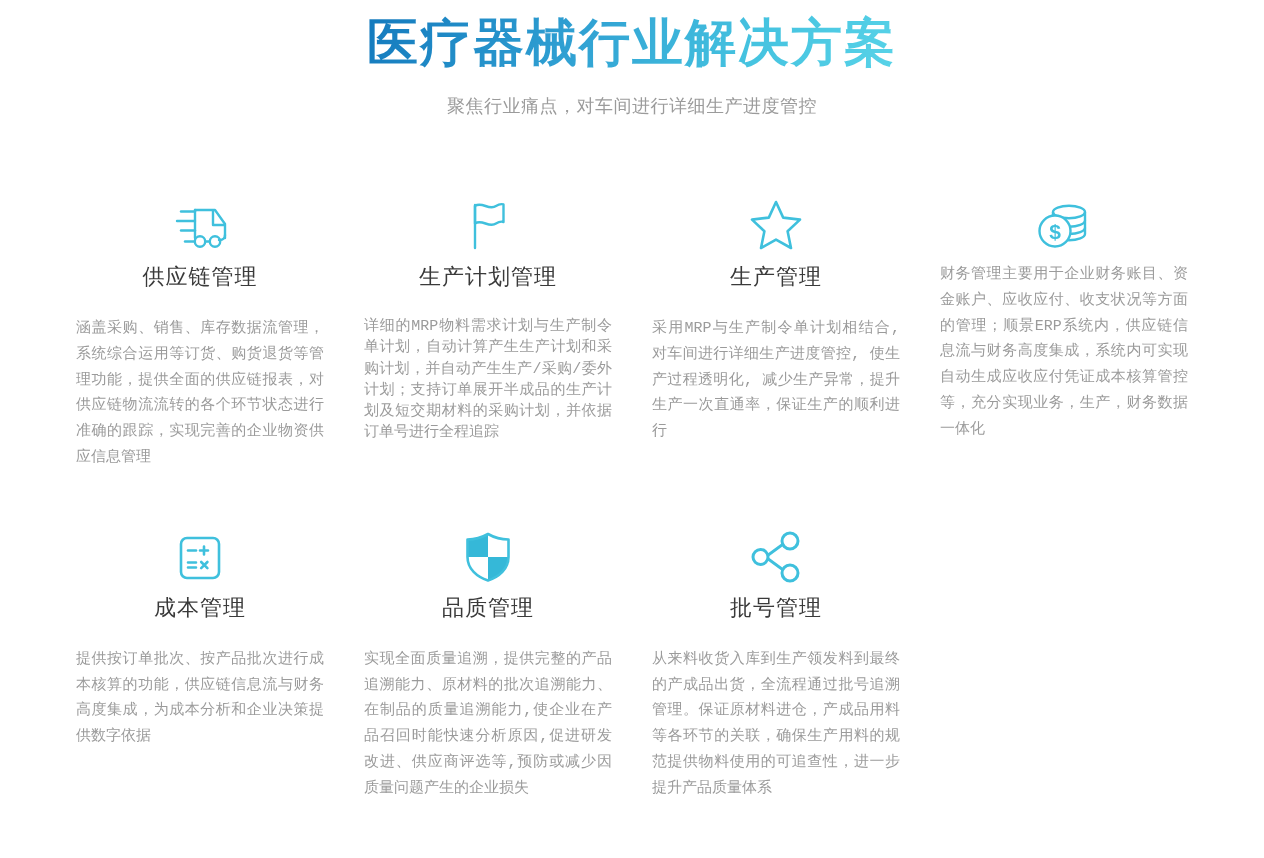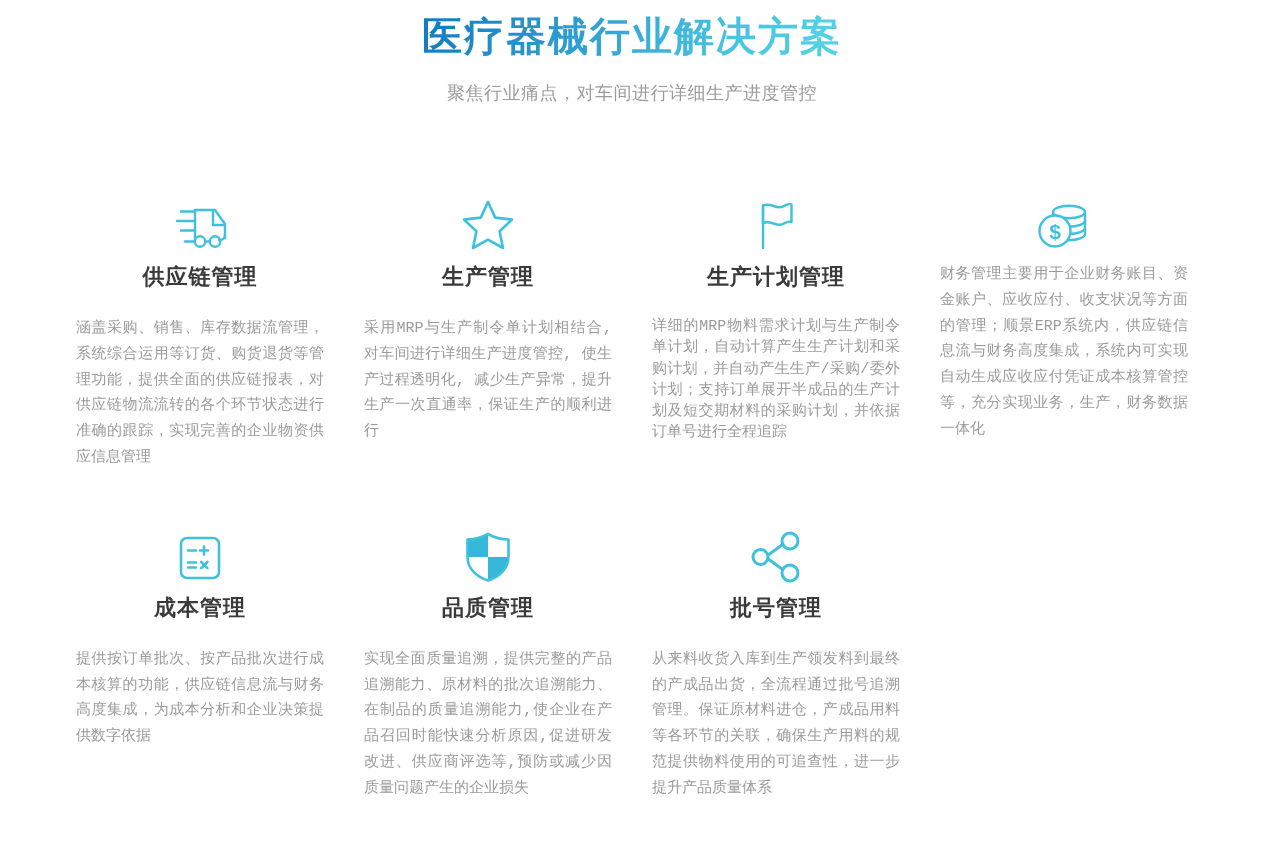--- a/index.html
+++ b/index.html
@@ -21,21 +21,21 @@
     height: 858px;
     background: #fff;
   }
 
   
   .header {
     text-align: center;
     padding-top: 12px;
   }
   .page-title {
-    font-size: 40px;
+    font-size: 51px;
     font-weight: 700;
     letter-spacing: 2px;
     line-height: 1.22;
     margin: 0;
     background: linear-gradient(115deg, #1379bd 0%, #2f9fd2 38%, #45c3e0 72%, #58d3e8 100%);
     -webkit-background-clip: text;
     background-clip: text;
     -webkit-text-fill-color: transparent;
     color: #2f9fd2;
     display: inline-block;
@@ -66,21 +66,21 @@
   .icon-wrap {
     height: 66px;
     display: flex;
     align-items: flex-end;
     justify-content: center;
     margin-bottom: 10px;
   }
   .card-title {
     text-align: center;
     font-size: 22px;
-    font-weight: 700;
+    font-weight: 400;
     color: #3a3a3a;
     letter-spacing: 1px;
     margin: 0 0 24px 0;
   }
   .card-desc {
     font-size: 15px;
     color: #9b9b9b;
     line-height: 1.72;
     text-align: justify;
     text-justify: inter-ideograph;
@@ -118,39 +118,39 @@
           <path d="M36.5 39.5 H40.5" stroke="#3fc0dd" stroke-width="2.4" stroke-linecap="round"></path>
           <path d="M12 9.5 H26" stroke="#3fc0dd" stroke-width="2.4" stroke-linecap="round"></path>
           <path d="M8 19 H26" stroke="#3fc0dd" stroke-width="2.4" stroke-linecap="round"></path>
           <path d="M12 28.5 H26" stroke="#3fc0dd" stroke-width="2.4" stroke-linecap="round"></path>
         </svg>
       </div>
       <h3 class="card-title">供应链管理</h3>
       <p class="card-desc">涵盖采购、销售、库存数据流管理，系统综合运用等订货、购货退货等管理功能，提供全面的供应链报表，对供应链物流流转的各个环节状态进行准确的跟踪，实现完善的企业物资供应信息管理</p>
     </div>
 
-    <div class="cell">
-      <div class="icon-wrap">
-        <svg class="ic" width="56" height="54" viewBox="0 0 56 54" fill="none">
-          <path d="M28 4 L35.2 19.6 L52 21.6 L39.6 33.2 L43 50 L28 41.6 L13 50 L16.4 33.2 L4 21.6 L20.8 19.6 Z" stroke="#3fc0dd" stroke-width="2.6" stroke-linejoin="round" fill="none"></path>
-        </svg>
-      </div>
-      <h3 class="card-title">生产管理</h3>
-      <p class="card-desc">采用MRP与生产制令单计划相结合, 对车间进行详细生产进度管控, 使生产过程透明化, 减少生产异常，提升生产一次直通率，保证生产的顺利进行</p>
-    </div>
-
     <div class="cell tight">
       <div class="icon-wrap">
         <svg class="ic" width="52" height="52" viewBox="0 0 52 52" fill="none">
           <path d="M13 5 V48" stroke="#3fc0dd" stroke-width="2.4" stroke-linecap="round"></path>
           <path d="M13 6 C20 1, 27 11, 34 6 C38 3.5, 40 4, 41.5 4.5 V22 C40 21.5, 38 21, 34 23.5 C27 28.5, 20 18.5, 13 23.5 Z" stroke="#3fc0dd" stroke-width="2.4" stroke-linejoin="round" fill="none"></path>
         </svg>
       </div>
       <h3 class="card-title">生产计划管理</h3>
       <p class="card-desc">详细的MRP物料需求计划与生产制令单计划，自动计算产生生产计划和采购计划，并自动产生生产/采购/委外计划；支持订单展开半成品的生产计划及短交期材料的采购计划，并依据订单号进行全程追踪</p>
+    </div>
+
+    <div class="cell">
+      <div class="icon-wrap">
+        <svg class="ic" width="56" height="54" viewBox="0 0 56 54" fill="none">
+          <path d="M28 4 L35.2 19.6 L52 21.6 L39.6 33.2 L43 50 L28 41.6 L13 50 L16.4 33.2 L4 21.6 L20.8 19.6 Z" stroke="#3fc0dd" stroke-width="2.6" stroke-linejoin="round" fill="none"></path>
+        </svg>
+      </div>
+      <h3 class="card-title">生产管理</h3>
+      <p class="card-desc">采用MRP与生产制令单计划相结合, 对车间进行详细生产进度管控, 使生产过程透明化, 减少生产异常，提升生产一次直通率，保证生产的顺利进行</p>
     </div>
 
     <div class="cell">
       <div class="icon-wrap">
         <svg class="ic" width="58" height="52" viewBox="0 0 58 52" fill="none">
           <ellipse cx="34" cy="12" rx="16" ry="6.2" stroke="#3fc0dd" stroke-width="2.4" fill="#fff"></ellipse>
           <path d="M18 12 V34 C18 37.4 25.2 40.2 34 40.2 C42.8 40.2 50 37.4 50 34 V12" stroke="#3fc0dd" stroke-width="2.4" fill="none"></path>
           <path d="M18 20.5 C18 23.9 25.2 26.7 34 26.7 C42.8 26.7 50 23.9 50 20.5" stroke="#3fc0dd" stroke-width="2.4" fill="none"></path>
           <path d="M18 27.8 C18 31.2 25.2 34 34 34 C42.8 34 50 31.2 50 27.8" stroke="#3fc0dd" stroke-width="2.4" fill="none"></path>
           <circle cx="20" cy="31" r="15.5" stroke="#3fc0dd" stroke-width="2.4" fill="#fff"></circle>

